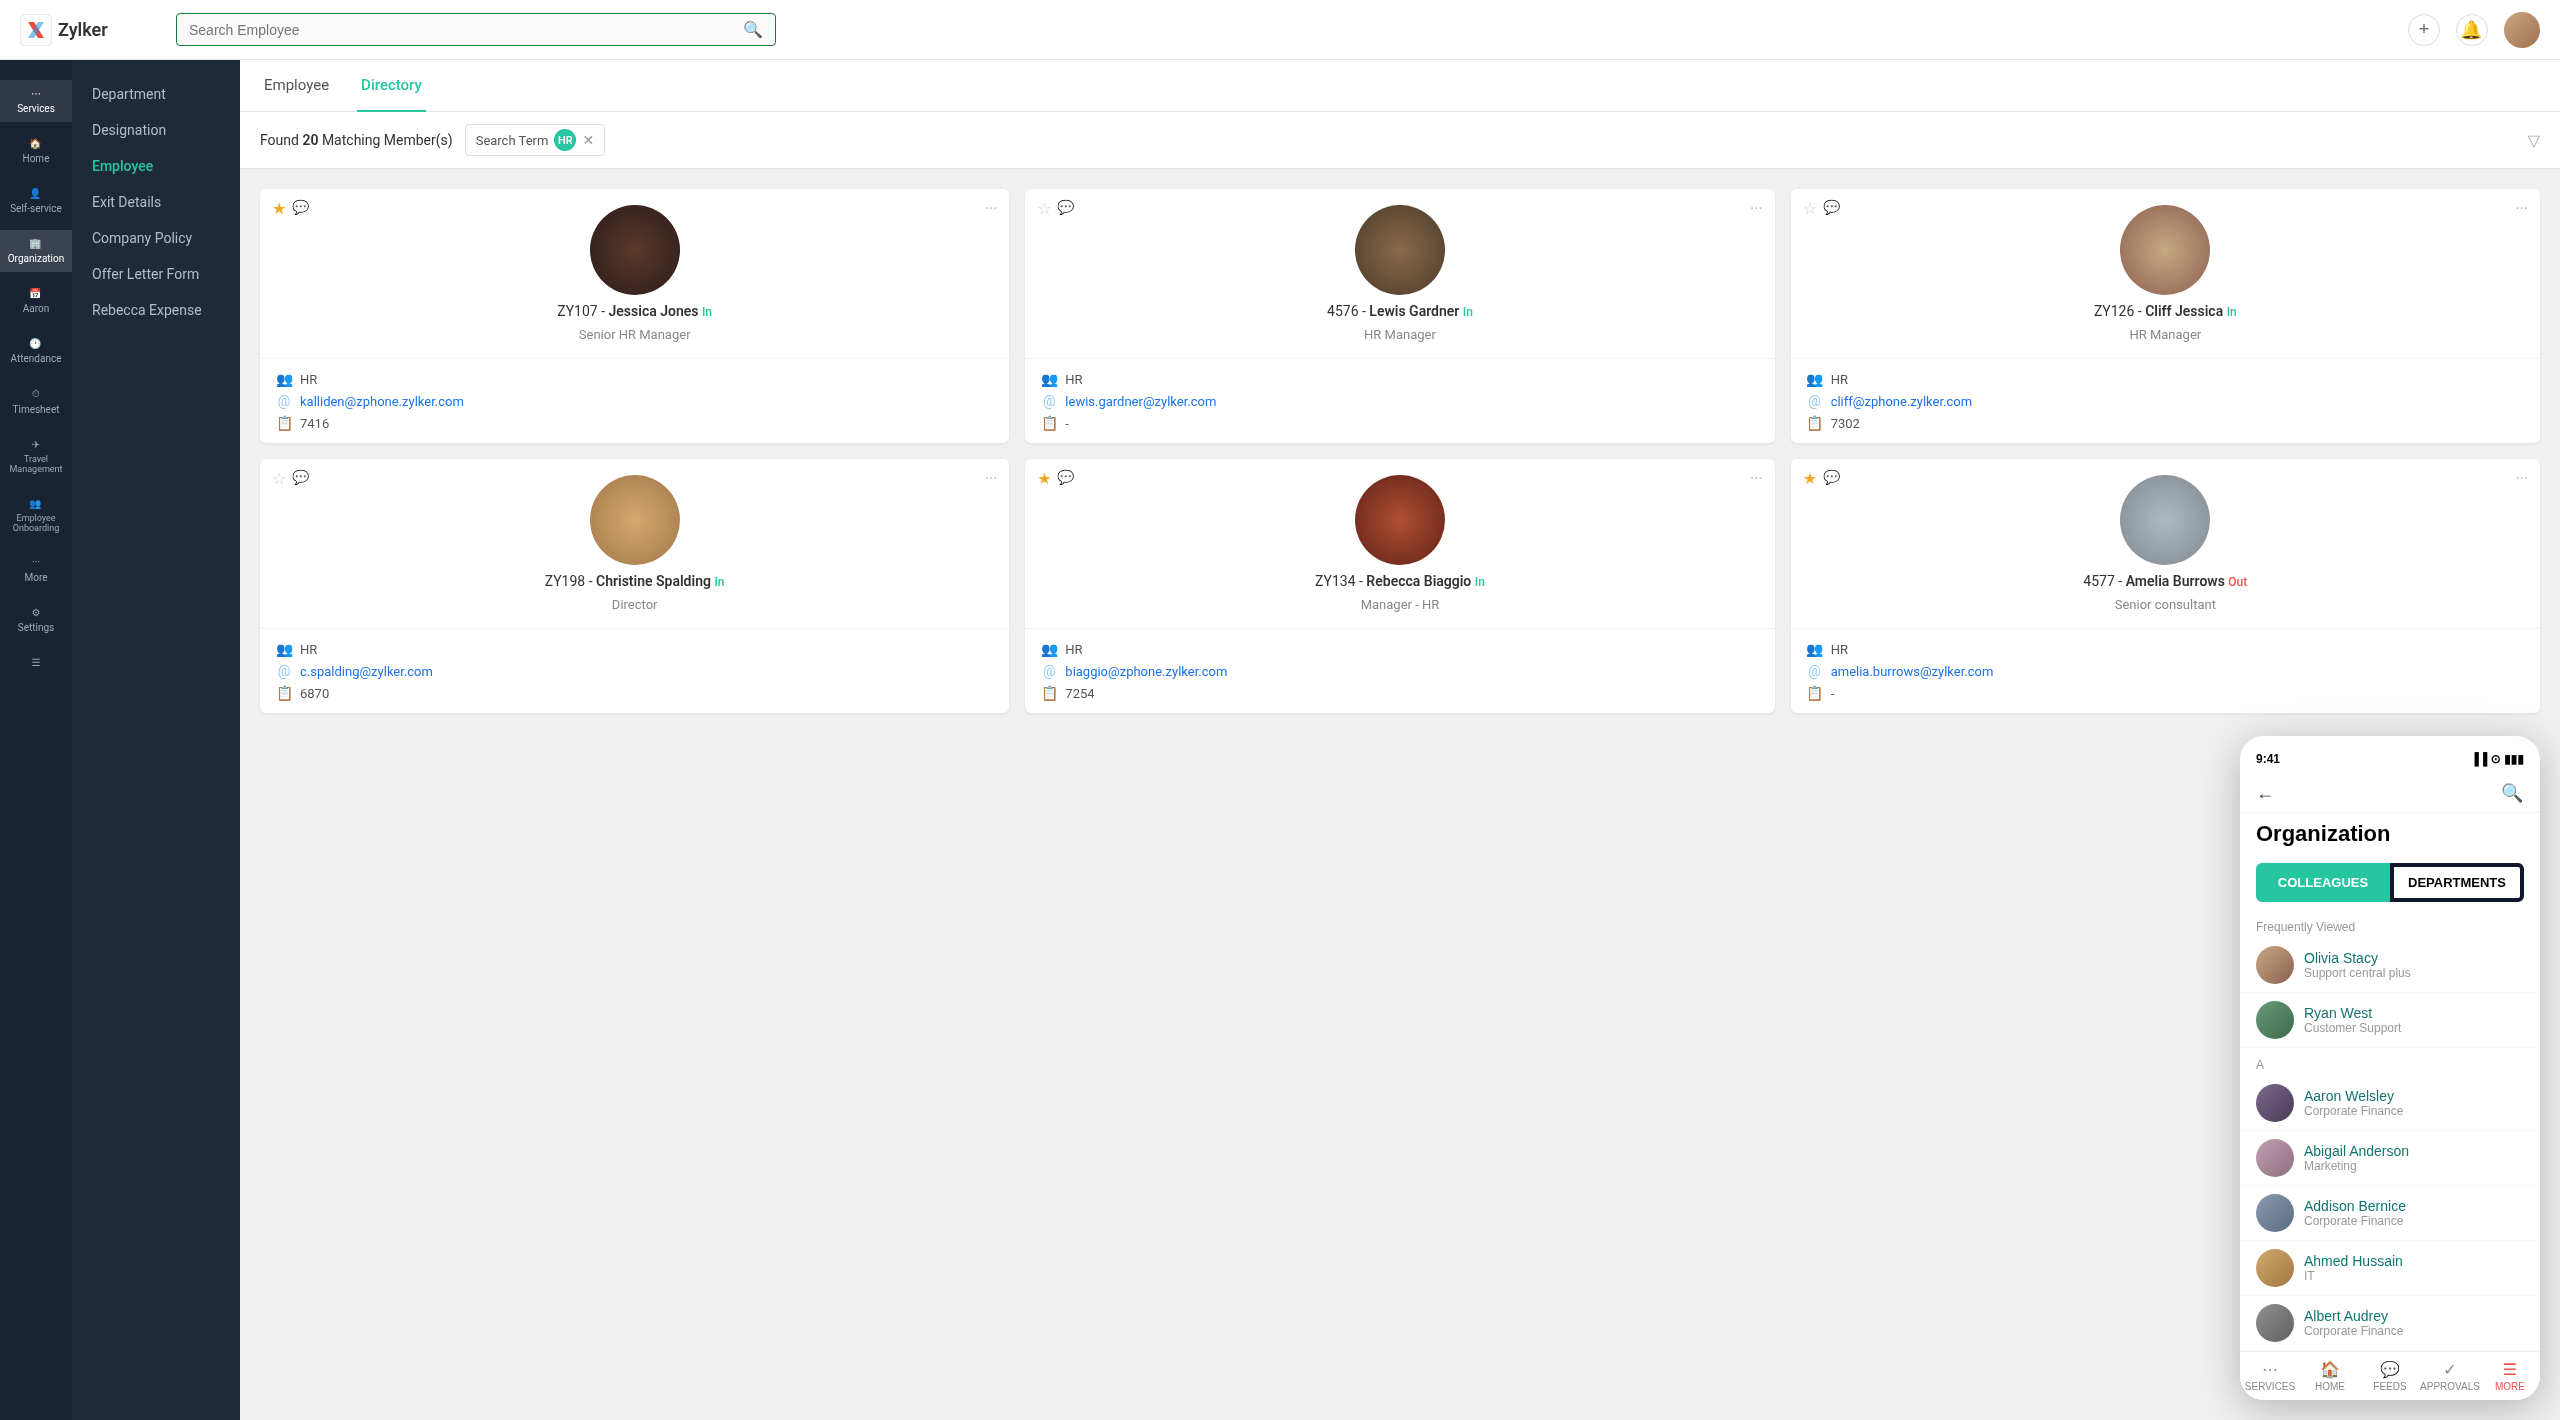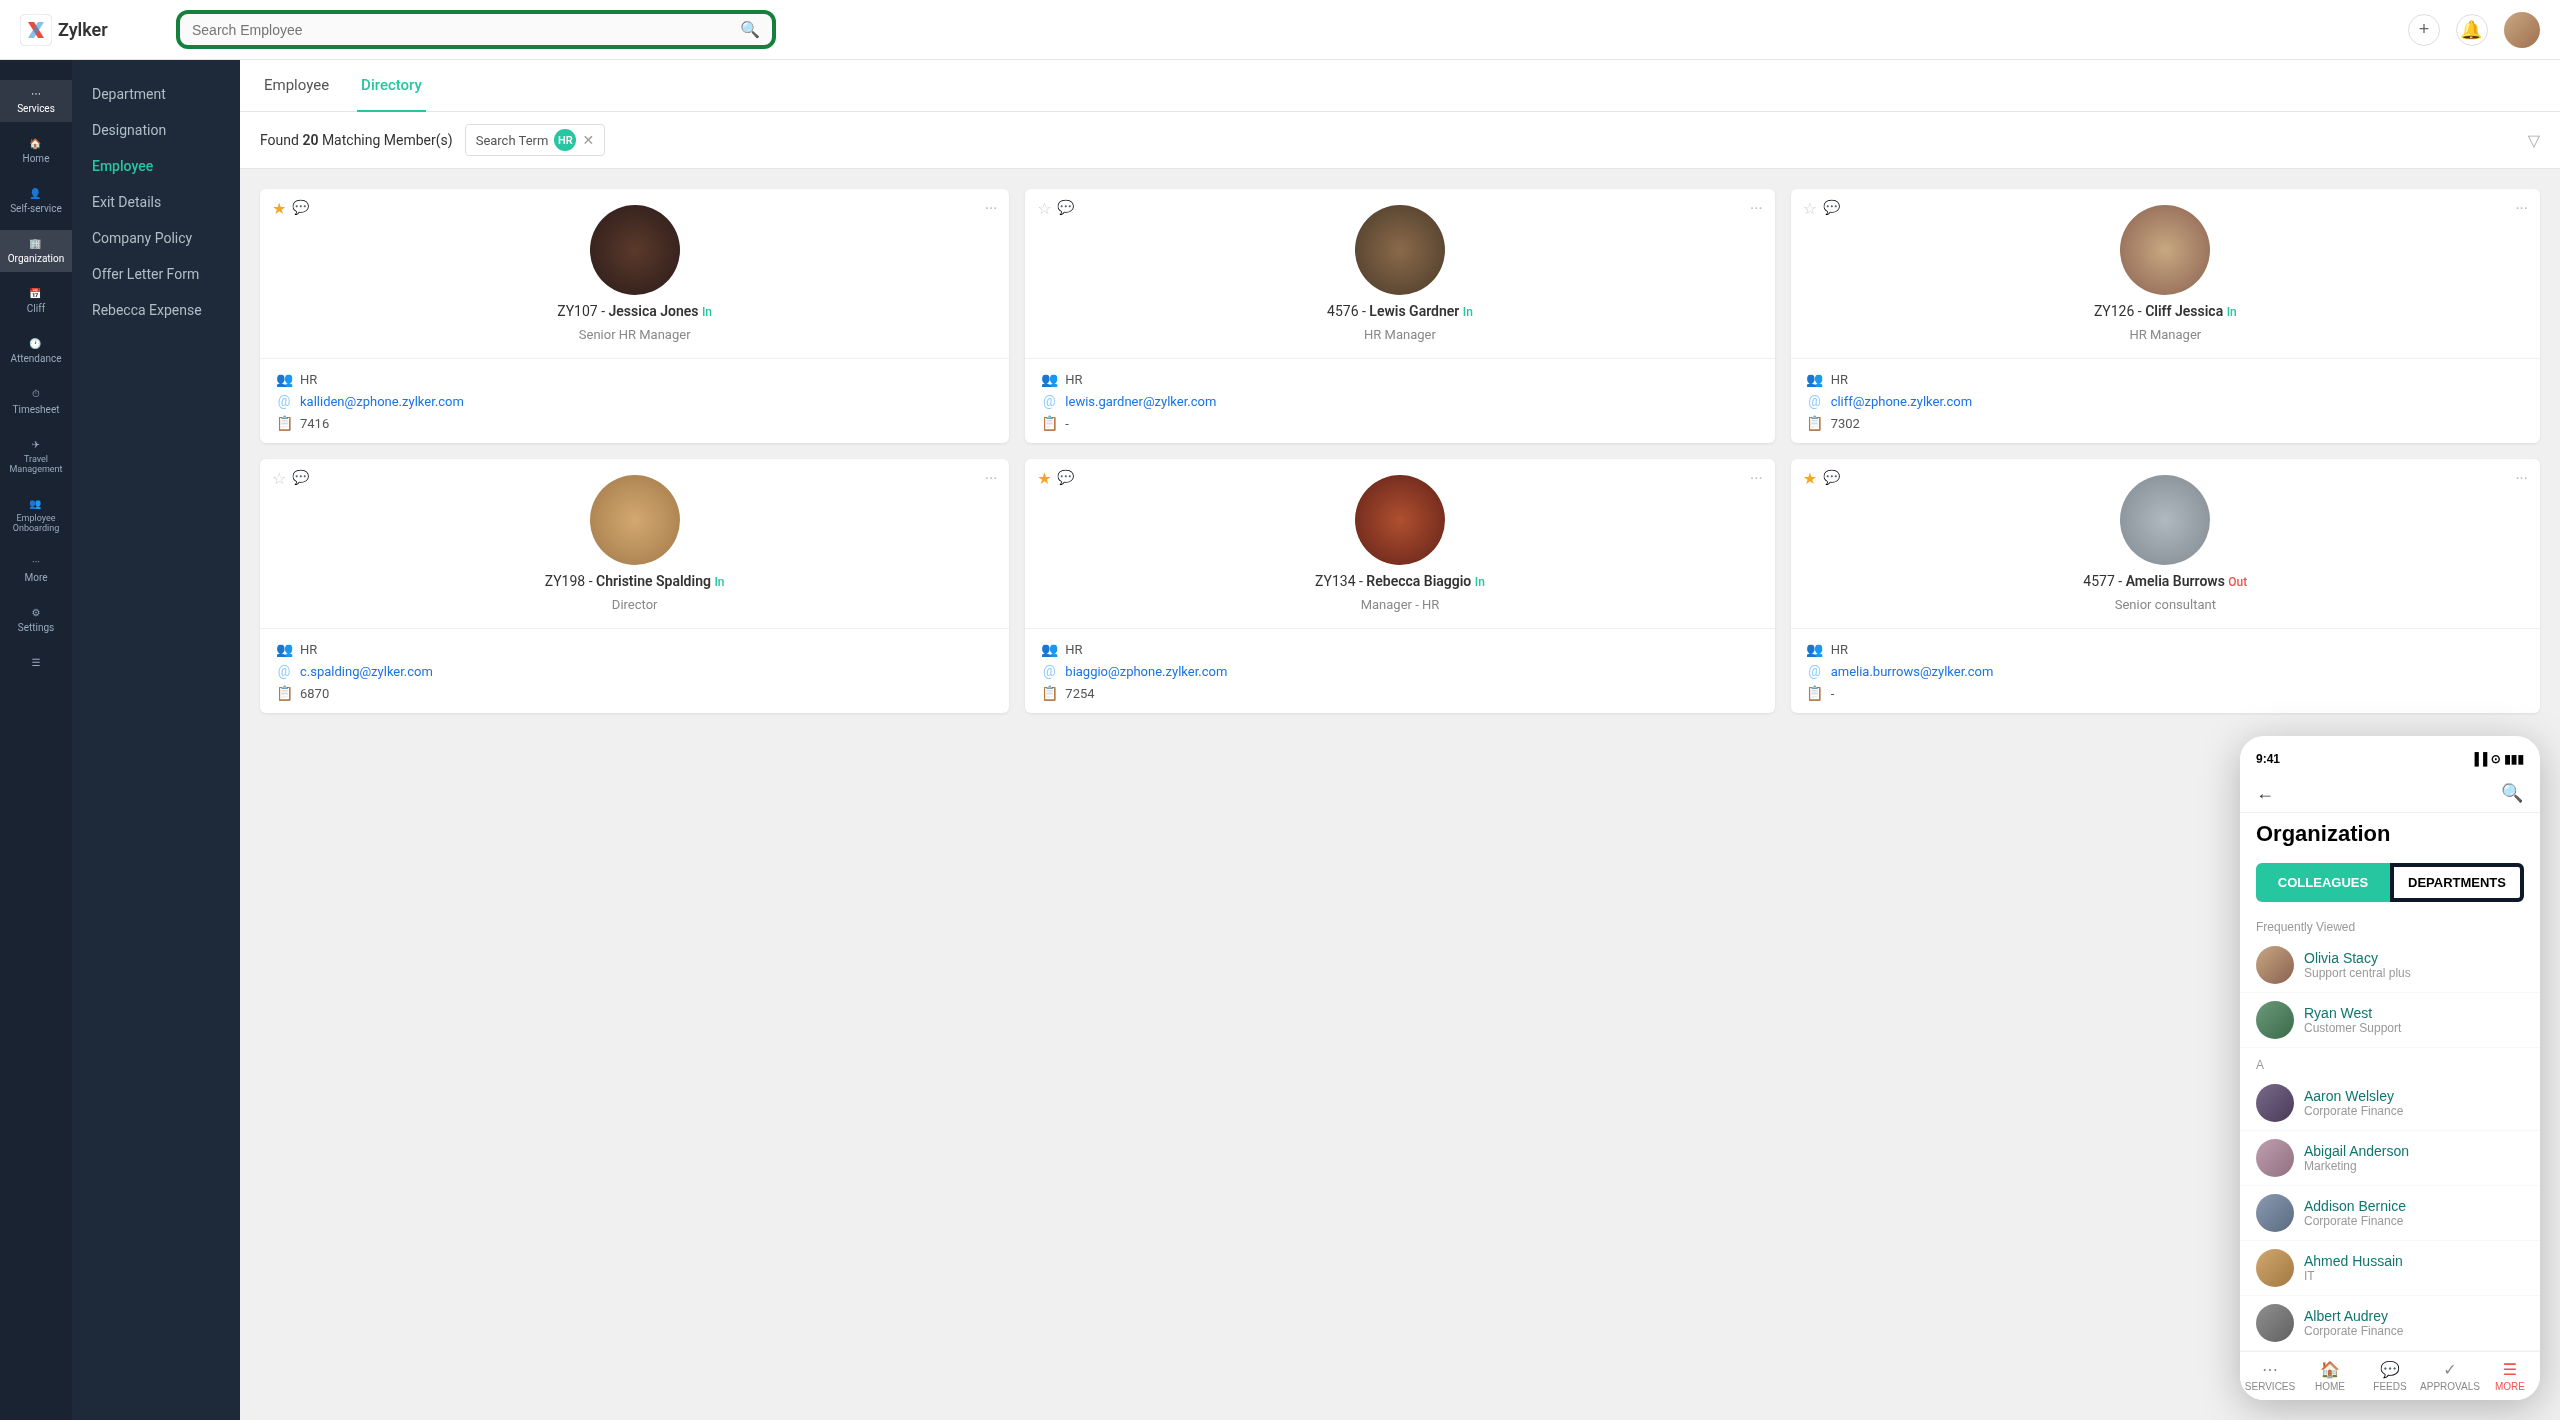--- a/index.html
+++ b/index.html
@@ -10,21 +10,21 @@
       position: fixed; top: 0; left: 0; right: 0; height: 60px;
       background: #fff; display: flex; align-items: center;
       padding: 0 20px; z-index: 100; border-bottom: 1px solid #e5e5e5;
       gap: 16px;
     }
     .logo-area { display: flex; align-items: center; gap: 6px; min-width: 140px; }
     .logo-icon { width: 32px; height: 32px; }
     .logo-text { font-size: 18px; font-weight: 600; color: #333; }
     .search-bar {
       flex: 1; max-width: 600px; display: flex; align-items: center;
-      border: 4px solid #15803d; border-radius: 12px; padding: 6px 12px; background: #fafafa;
+      border: 1px solid #15803d; border-radius: 4px; padding: 6px 12px; background: #fafafa;
     }
     .search-bar input {
       border: none; background: transparent; outline: none; flex: 1;
       font-size: 14px; color: #999;
     }
     .search-icon-btn { color: #aaa; cursor: pointer; font-size: 16px; }
     .top-actions { margin-left: auto; display: flex; align-items: center; gap: 16px; }
     .top-icon-btn { background: none; border: none; cursor: pointer; font-size: 18px; color: #666; width: 32px; height: 32px; display: flex; align-items: center; justify-content: center; border: 1px solid #ddd; border-radius: 50%; }
     .avatar-placeholder { width: 36px; height: 36px; border-radius: 50%; background: linear-gradient(135deg, #c8a882, #a07050); }
 
@@ -225,21 +225,21 @@
     <div class="sidebar-icon-item">
       <span>👤</span>
       <span>Self-service</span>
     </div>
     <div class="sidebar-icon-item active" style="background:rgba(255,255,255,0.15);">
       <span>🏢</span>
       <span>Organization</span>
     </div>
     <div class="sidebar-icon-item">
       <span>📅</span>
-      <span>Cliff</span>
+      <span>Aaron</span>
     </div>
     <div class="sidebar-icon-item">
       <span>🕐</span>
       <span>Attendance</span>
     </div>
     <div class="sidebar-icon-item">
       <span>⏱</span>
       <span>Timesheet</span>
     </div>
     <div class="sidebar-icon-item">

